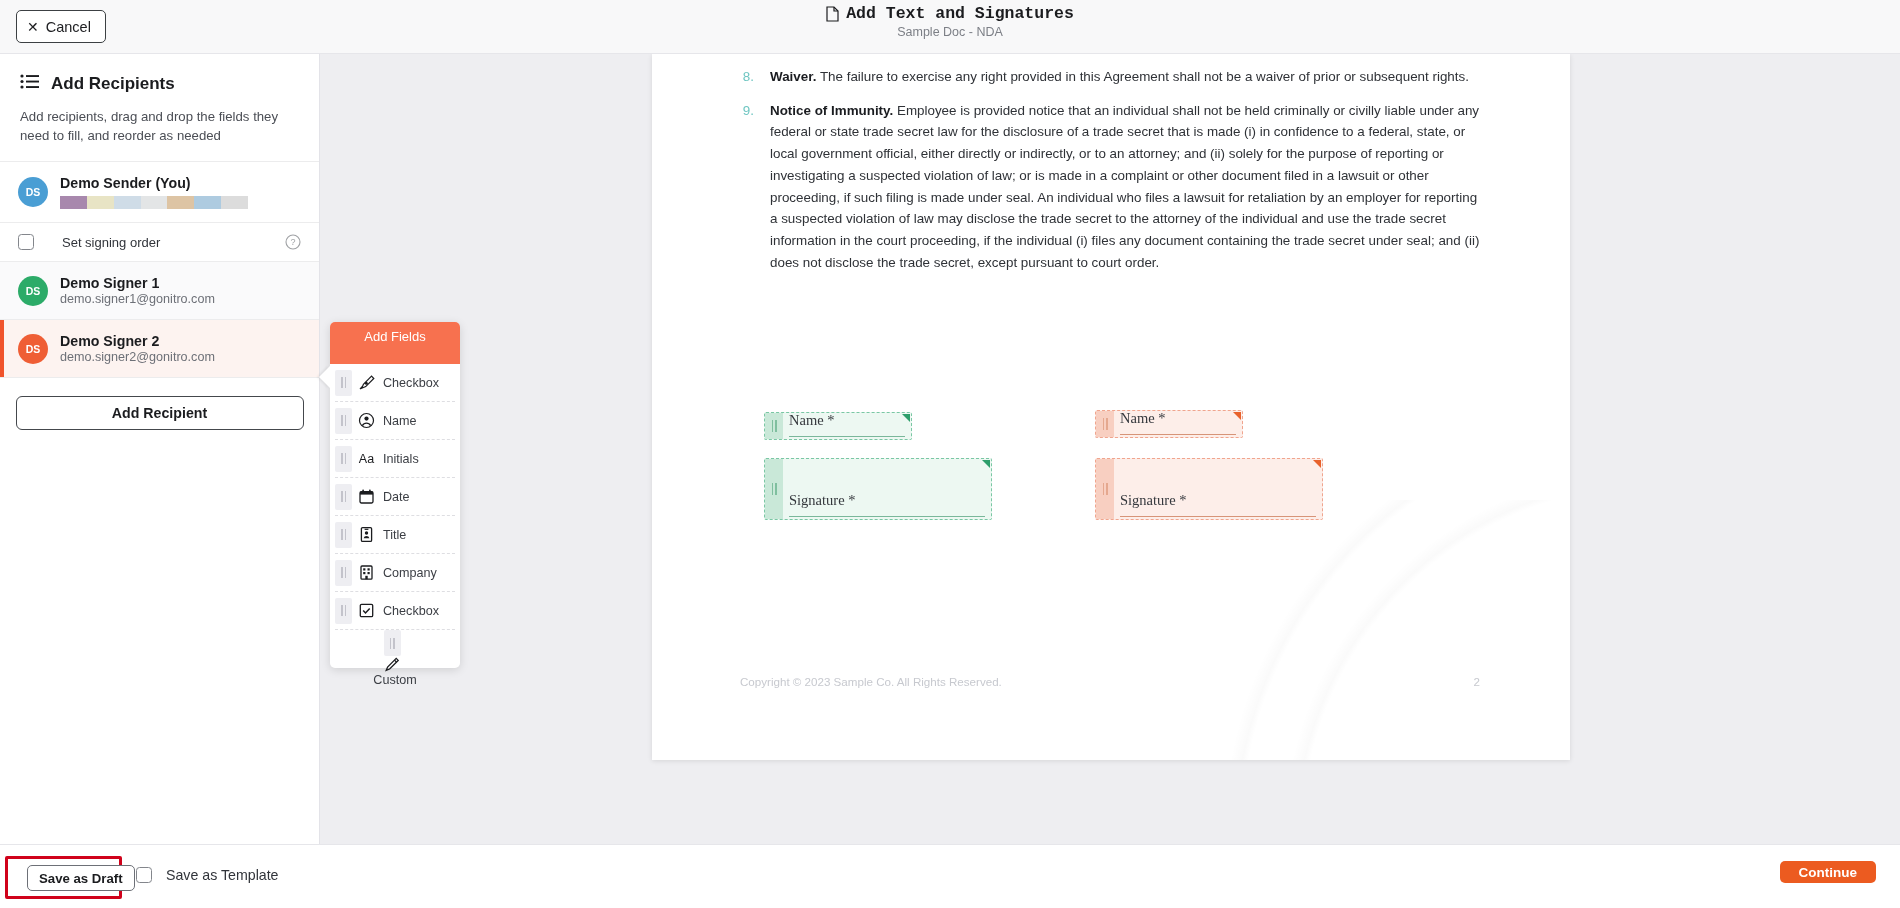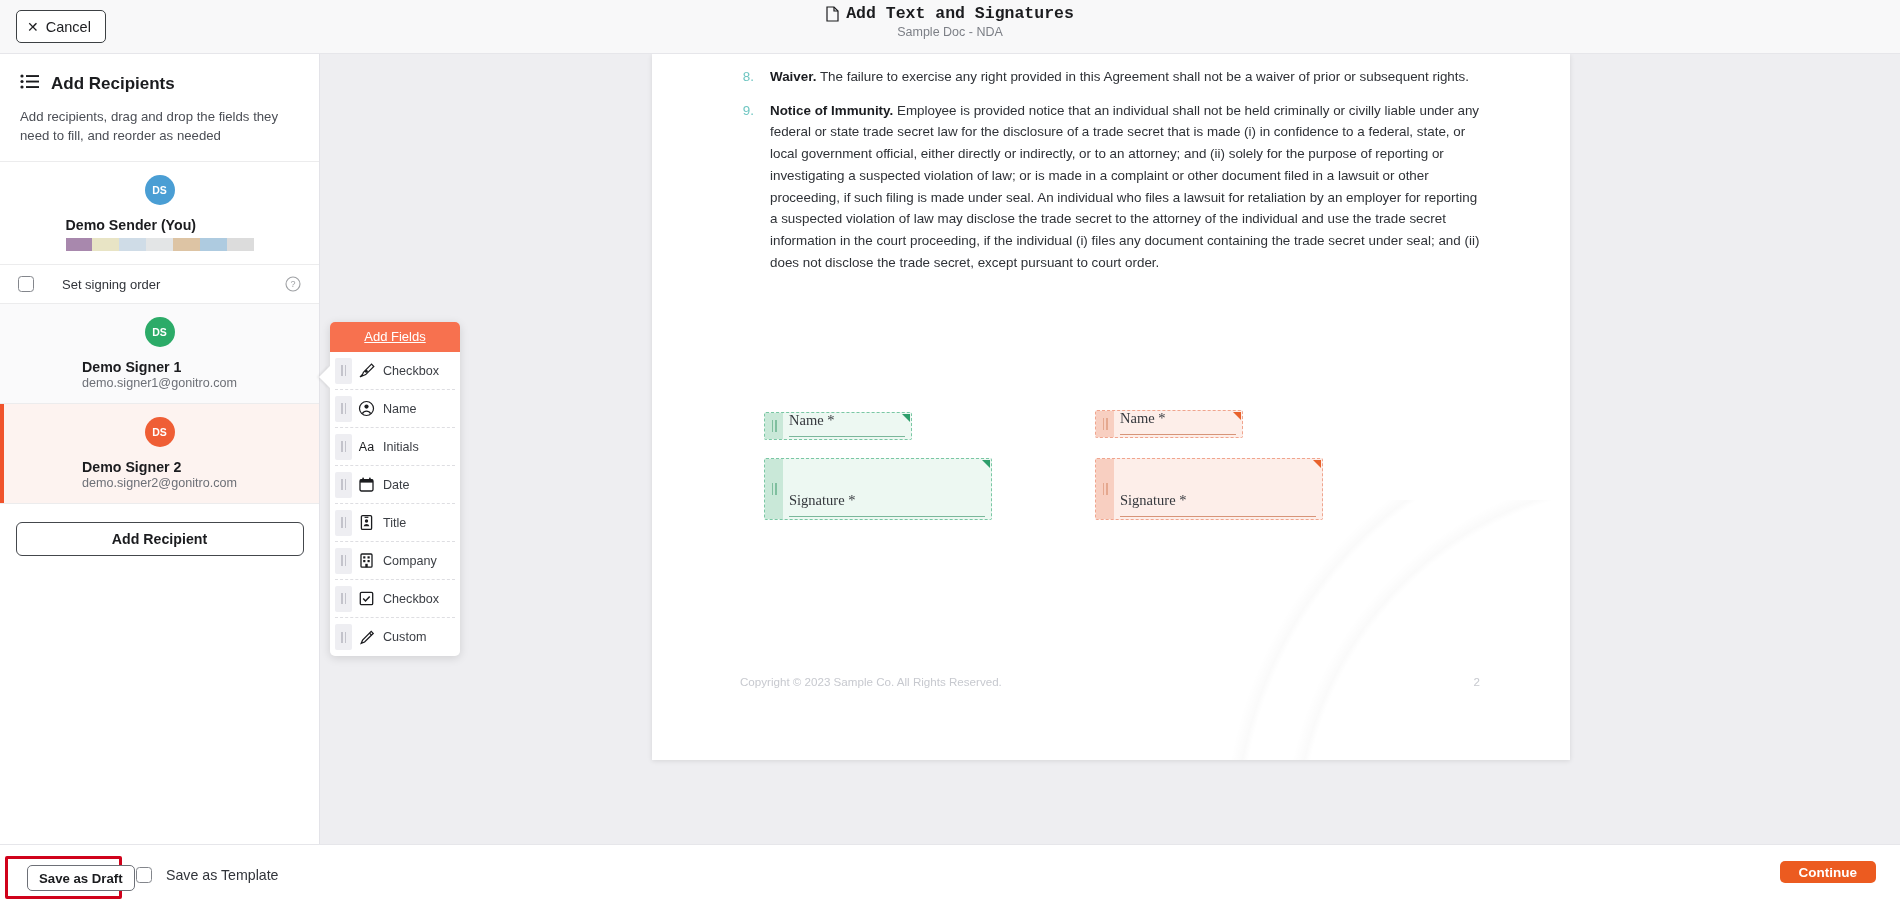--- a/index.html
+++ b/index.html
@@ -53,21 +53,21 @@
     font-size: 13.2px; color: #4b4e55; line-height: 1.45;
     padding: 13px 20px 16px 20px;
     border-bottom: 1px solid #ececed;
   }
   .list-ico { width: 19px; height: 15px; display: block; }
 
   .recipient {
     position: relative;
     display: flex; align-items: center; gap: 12px;
     padding: 13px 18px; border-bottom: 1px solid #ececed;
-    cursor: pointer; background: #fff; flex-direction: column;
+    cursor: pointer; background: #fff;
   }
   .recipient.alt { background: #fafafb; }
   .recipient.active { background: #fdf3f0; }
   .recipient.active::before {
     content: ""; position: absolute; left: 0; top: 0; bottom: 0;
     width: 4px; background: #f0532b;
   }
   .avatar {
     width: 30px; height: 30px; border-radius: 50%;
     display: flex; align-items: center; justify-content: center;
@@ -100,38 +100,38 @@
 
   
   .fields-panel {
     position: absolute; left: 330px; top: 322px; width: 130px;
     background: #fff; border-radius: 5px;
     box-shadow: 0 2px 10px rgba(0,0,0,.13);
     z-index: 20;
   }
   .fields-panel .fp-head {
     background: #f7714f; color: #fff; font-size: 13px;
-    text-align: center; padding: 7px 0 8px 0;
-    border-radius: 5px 5px 0 0; cursor: grab; text-decoration: underline;
+    text-align: center; padding: 7px 0 20px 0;
+    border-radius: 5px 5px 0 0; cursor: grab;
   }
   .fp-caret {
     position: absolute; left: -11px; top: 44px;
     width: 0; height: 0;
     border-top: 11px solid transparent;
     border-bottom: 11px solid transparent;
     border-right: 11px solid #fff;
     filter: drop-shadow(-2px 0 1px rgba(0,0,0,.07));
   }
   .field-item {
     display: flex; align-items: center;
     height: 38px; margin: 0 5px;
     border-bottom: 1px dashed #dedee2;
     cursor: grab; background: #fff;
   }
-  .field-item:last-child { border-bottom: none; }
+  .field-item:last-child { border-bottom: none; flex-direction: column; }
   .grip {
     width: 17px; height: 26px; background: #eeeef2; border-radius: 2px;
     display: flex; align-items: center; justify-content: center;
     gap: 2px; flex: 0 0 auto; margin-right: 6px;
   }
   .grip i { width: 1.5px; height: 11px; background: #c3c3cb; display: block; }
   .f-ico { width: 17px; height: 17px; flex: 0 0 auto; margin-right: 8px; }
   .f-lbl { font-size: 12.6px; color: #3b3e44; }
 
   

